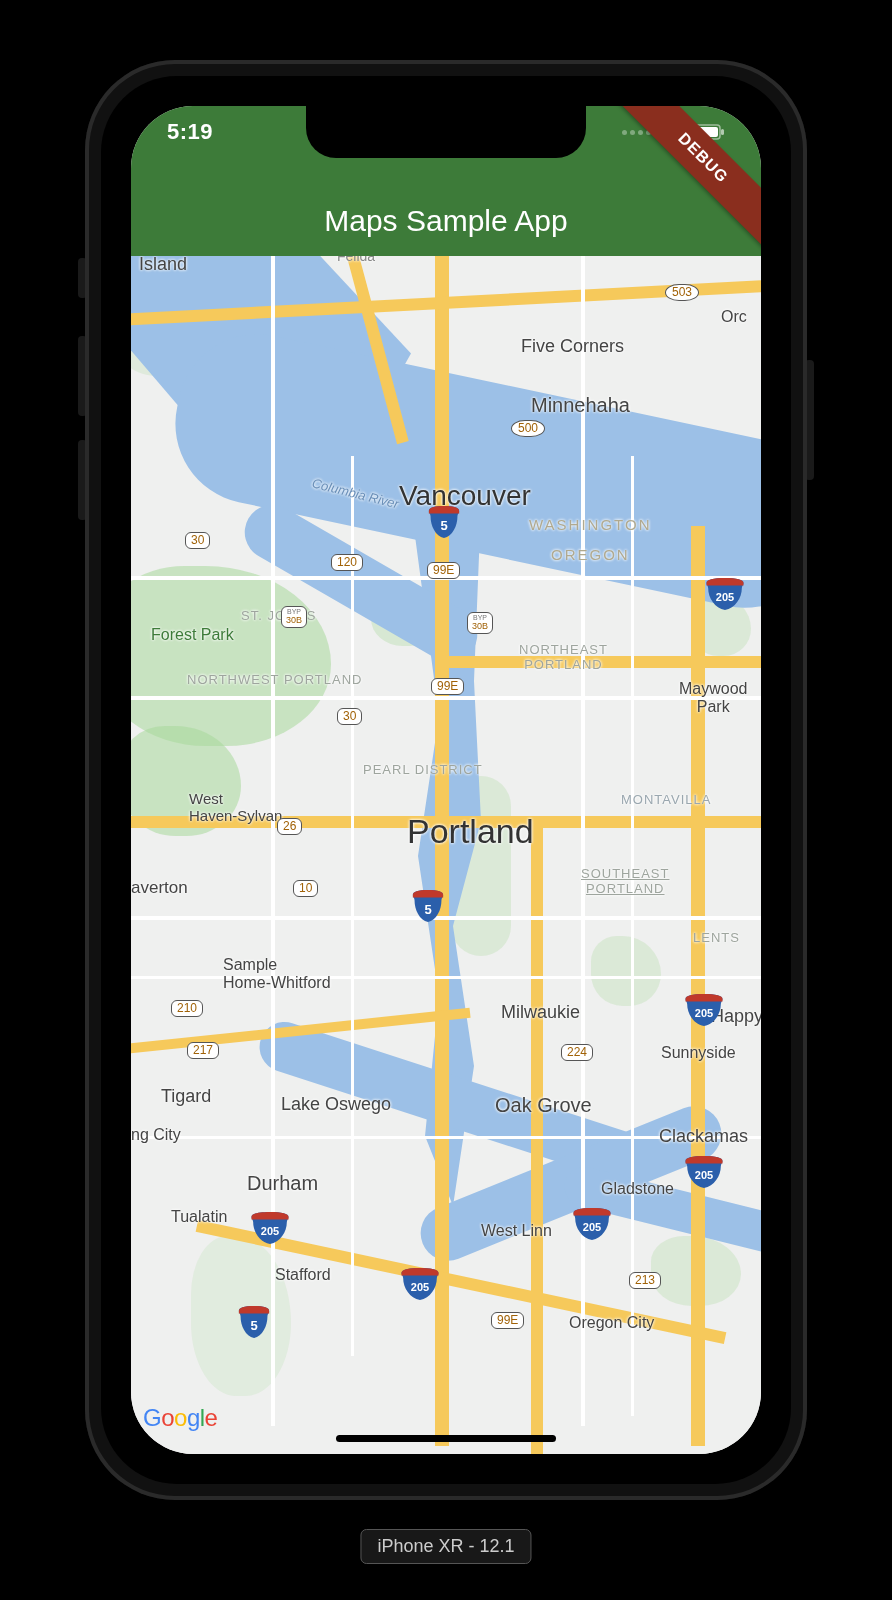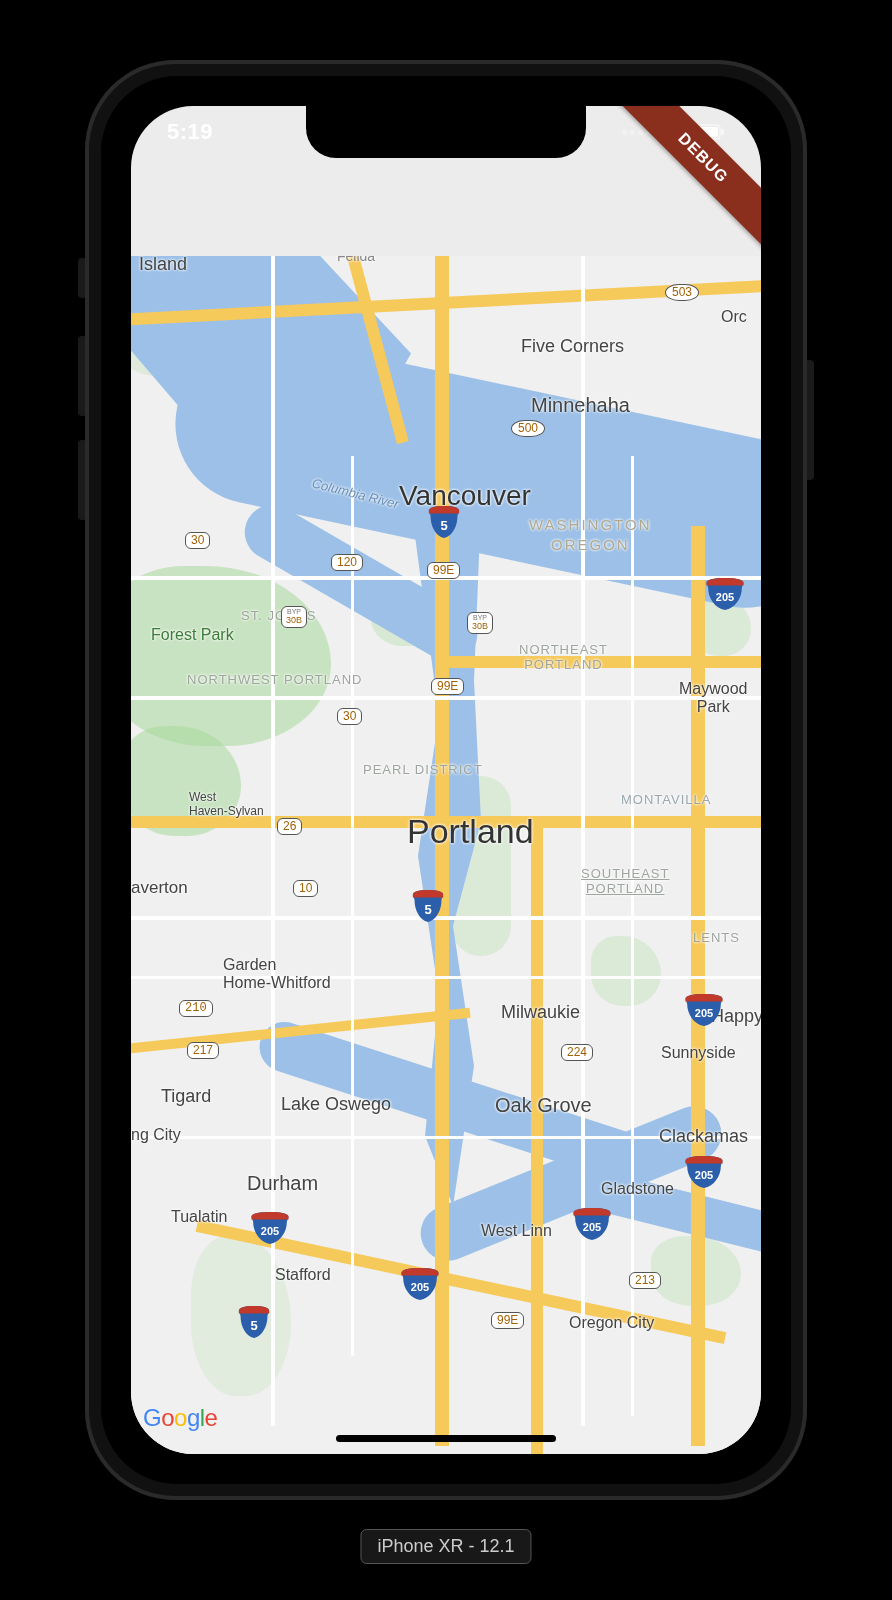--- a/index.html
+++ b/index.html
@@ -202,20 +202,23 @@
 
 <div class="side-btn side-left-1"></div>
 <div class="side-btn side-left-2"></div>
 <div class="side-btn side-left-3"></div>
 <div class="side-btn side-right"></div>
 
 <div class="phone-frame">
   <div class="phone-inner">
     <div class="screen">
 
+      <div class="app-bar">
+        <div class="app-title">Maps Sample App</div>
+      </div>
 
       <div class="map">
 
         <div class="parks">
           <div class="park" style="left:-30px; top:310px; width:230px; height:180px;"></div>
           <div class="park" style="left:-10px; top:470px; width:120px; height:110px;"></div>
           <div class="park" style="left:240px; top:330px; width:70px; height:60px; opacity:.6"></div>
           <div class="park" style="left:320px; top:520px; width:60px; height:180px; border-radius:40px; opacity:.5"></div>
           <div class="park" style="left:460px; top:680px; width:70px; height:70px; opacity:.5"></div>
           <div class="park" style="left:560px; top:340px; width:60px; height:60px; opacity:.5"></div>
@@ -260,39 +263,39 @@
         <div class="road street" style="left:500px; top:200px; width:3px; height:960px;"></div>
         <div class="road street" style="left:-10px; top:880px; width:680px; height:3px;"></div>
 
         <div class="map-label town" style="left:8px; top:-2px;">Island</div>
         <div class="map-label town" style="left:206px; top:-8px; font-size:14px; color:#888;">Felida</div>
         <div class="map-label city" style="left:268px; top:224px;">Vancouver</div>
         <div class="map-label town" style="left:390px; top:80px;">Five Corners</div>
         <div class="map-label town" style="left:590px; top:52px; font-size:16px;">Orc</div>
         <div class="map-label town" style="left:400px; top:138px; font-size:20px;">Minnehaha</div>
         <div class="map-label region" style="left:398px; top:260px;">WASHINGTON</div>
-        <div class="map-label region" style="left:420px; top:280px;">OREGON</div>
+        <div class="map-label region" style="left:420px; top:290px;">OREGON</div>
         <div class="map-label river-lbl" style="left:180px; top:230px; transform:rotate(14deg);">Columbia River</div>
         <div class="map-label district" style="left:110px; top:304px;margin-top:48px;">ST. JOHNS</div>
         <div class="map-label park-lbl" style="left:20px; top:370px;">Forest Park</div>
         <div class="map-label district" style="left:56px; top:416px;">NORTHWEST PORTLAND</div>
         <div class="map-label district" style="left:388px; top:386px; white-space:pre; text-align:center;">NORTHEAST
 PORTLAND</div>
         <div class="map-label town" style="left:548px; top:424px; font-size:16px; white-space:pre; text-align:center;">Maywood
 Park</div>
         <div class="map-label district" style="left:232px; top:506px;">PEARL DISTRICT</div>
         <div class="map-label district" style="left:490px; top:536px; color:#9aa7af;">MONTAVILLA</div>
-        <div class="map-label town" style="left:58px; top:534px; font-size:12px; white-space:pre;">West
+        <div class="map-label town" style="left:58px; top:534px; font-size:15px; white-space:pre;">West
 Haven-Sylvan</div>
         <div class="map-label city big" style="left:276px; top:556px;">Portland</div>
         <div class="map-label district" style="left:450px; top:610px; white-space:pre; text-align:center;text-decoration:underline;">SOUTHEAST
 PORTLAND</div>
         <div class="map-label district" style="left:562px; top:674px;">LENTS</div>
         <div class="map-label town" style="left:0px; top:622px; font-size:17px;">averton</div>
-        <div class="map-label town" style="left:92px; top:700px; font-size:16px; white-space:pre;">Garden
+        <div class="map-label town" style="left:92px; top:700px; font-size:16px; white-space:pre;">Sample
 Home-Whitford</div>
         <div class="map-label town" style="left:370px; top:746px;">Milwaukie</div>
         <div class="map-label town" style="left:580px; top:750px;">Happy</div>
         <div class="map-label town" style="left:530px; top:788px; font-size:16px;">Sunnyside</div>
         <div class="map-label town" style="left:30px; top:830px;">Tigard</div>
         <div class="map-label town" style="left:150px; top:838px;">Lake Oswego</div>
         <div class="map-label town" style="left:364px; top:838px; font-size:20px;">Oak Grove</div>
         <div class="map-label town" style="left:528px; top:870px;">Clackamas</div>
         <div class="map-label town" style="left:0px; top:870px; font-size:16px;">ng City</div>
         <div class="map-label town" style="left:116px; top:916px; font-size:20px;">Durham</div>
@@ -306,21 +309,21 @@
         <div class="shield oval" style="left:380px; top:164px;">500</div>
         <div class="shield" style="left:54px; top:276px;">30</div>
         <div class="shield" style="left:200px; top:298px;">120</div>
         <div class="shield" style="left:296px; top:306px;">99E</div>
         <div class="shield byp" style="left:150px; top:350px;">30B</div>
         <div class="shield byp" style="left:336px; top:356px;">30B</div>
         <div class="shield" style="left:300px; top:422px;">99E</div>
         <div class="shield" style="left:206px; top:452px;">30</div>
         <div class="shield" style="left:146px; top:562px;">26</div>
         <div class="shield" style="left:162px; top:624px;">10</div>
-        <div class="shield" style="left:48px; top:744px;font-family:Liberation Mono, monospace;">210</div>
+        <div class="shield" style="left:40px; top:744px;">210</div>
         <div class="shield" style="left:56px; top:786px;">217</div>
         <div class="shield" style="left:430px; top:788px;">224</div>
         <div class="shield" style="left:498px; top:1016px;">213</div>
         <div class="shield" style="left:360px; top:1056px;">99E</div>
 
         <div class="ishield" style="left:296px; top:250px;">
           <svg viewBox="0 0 40 38">
               <path d="M2 6 C2 2 8 0 20 0 C32 0 38 2 38 6 C38 8 36 10 36 12 C36 24 30 36 20 38 C10 36 4 24 4 12 C4 10 2 8 2 6 Z" fill="#2b5fab"></path>
               <path d="M2 6 C2 2 8 0 20 0 C32 0 38 2 38 6 L38 9 L2 9 Z" fill="#c0392b"></path>
             </svg>

